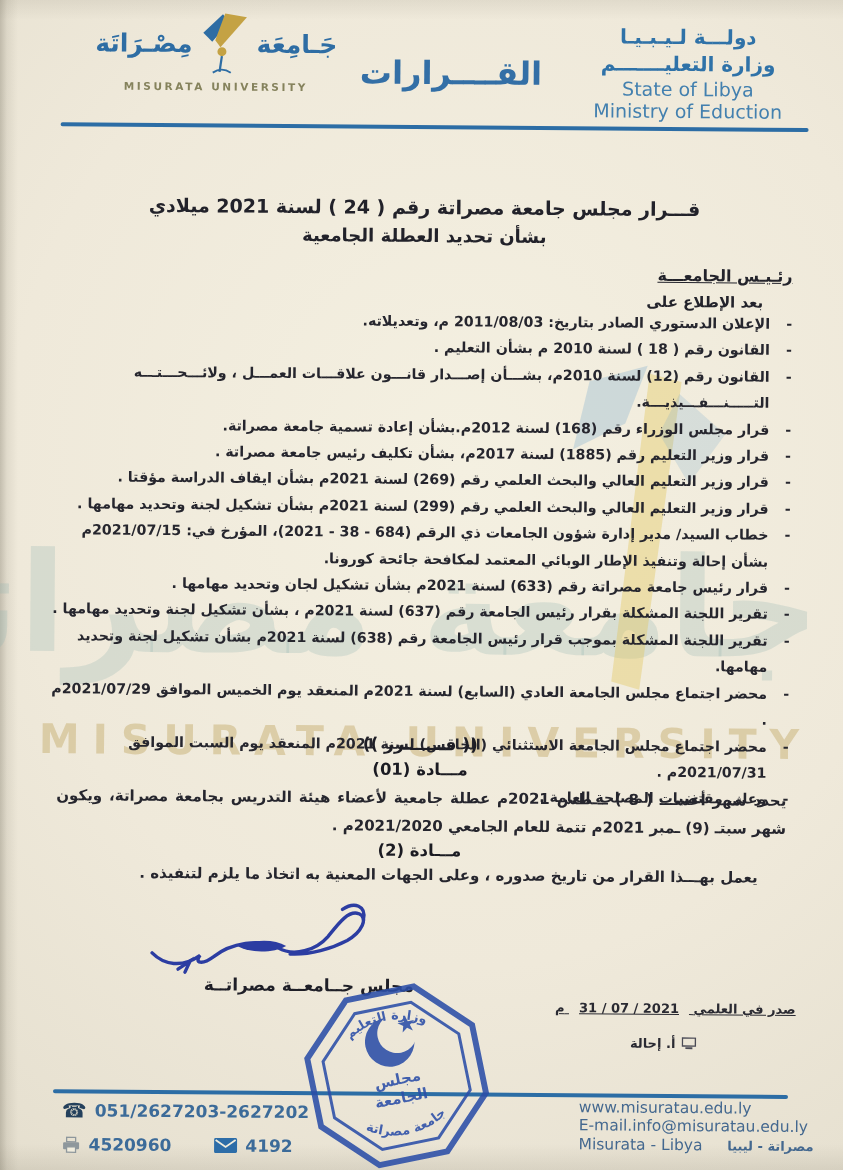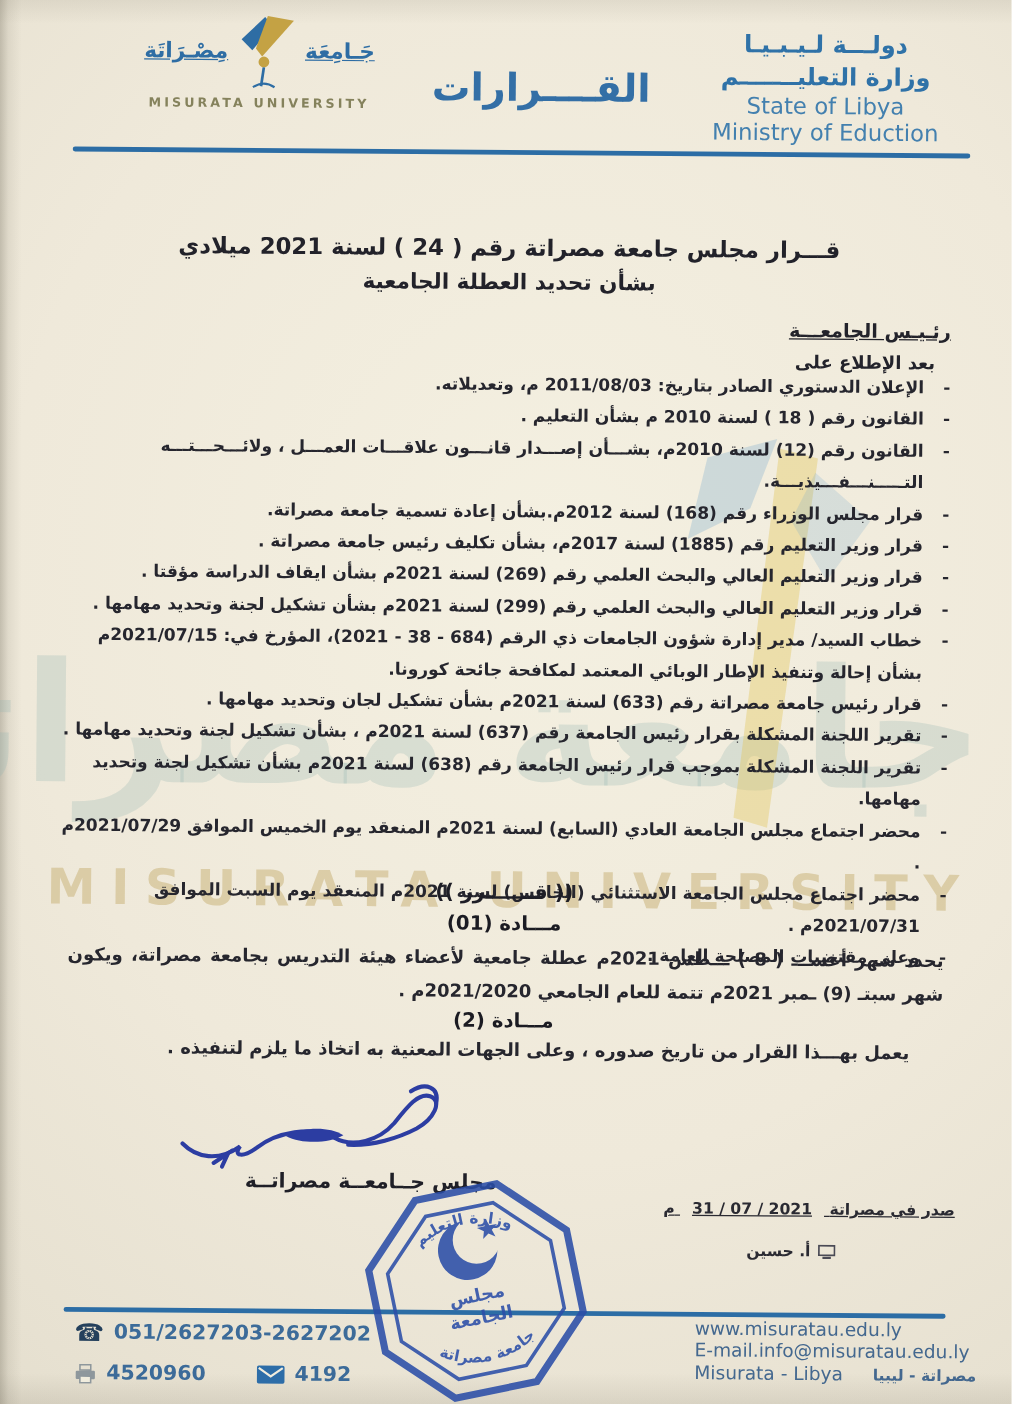--- a/index.html
+++ b/index.html
@@ -17,40 +17,40 @@
   
   .wm-ar{position:absolute;top:538px;left:20px;width:800px;text-align:center;direction:rtl;
     font-weight:bold;font-size:138px;line-height:1;color:rgba(147,182,176,.27);white-space:nowrap;z-index:1;}
   .wm-en{position:absolute;top:718px;left:40px;width:765px;text-align:center;font-weight:bold;
     font-size:41px;letter-spacing:13px;color:rgba(202,181,124,.55);white-space:nowrap;z-index:1;}
   .wm-mark{position:absolute;top:362px;left:528px;z-index:1;}
 
   
   .logo{position:absolute;top:12px;left:84px;width:256px;text-align:center;z-index:2;}
   .logo-row{display:flex;direction:rtl;justify-content:center;align-items:center;gap:5px;color:#2e6da4;}
-  .logo-word{font-size:18px;font-weight:bold;line-height:1;text-decoration:underline;}
+  .logo-word{font-size:25px;font-weight:bold;line-height:1;}
   .logo-en{margin-top:4px;font-size:10.5px;letter-spacing:2.6px;color:#85825c;font-weight:bold;}
   .doc-type{position:absolute;top:54px;left:352px;width:190px;text-align:center;direction:rtl;
     color:#336fa6;font-size:32px;font-weight:bold;z-index:2;}
   .gov{position:absolute;top:22px;left:575px;width:218px;text-align:center;color:#2f72a8;z-index:2;}
   .gov .ar{font-size:20px;font-weight:bold;direction:rtl;line-height:1.35;}
   .gov .en{font-size:19px;color:#4380af;line-height:1.18;}
   .rule{position:absolute;left:57px;width:748px;height:4px;background:#2c6da5;border-radius:2px;z-index:2;}
   .rule.top{top:125px;}
   .rule.bottom{top:1092px;width:735px;}
 
   
   .doc-title{position:absolute;top:196px;left:0;width:100%;text-align:center;direction:rtl;color:#22222a;z-index:2;}
   .doc-title .l1{font-size:19px;font-weight:bold;}
   .doc-title .l2{font-size:18px;font-weight:bold;margin-top:7px;}
 
   
   .president{position:absolute;top:264px;right:53px;direction:rtl;font-size:16px;font-weight:bold;
     color:#23232b;text-decoration:underline;z-index:2;}
-  .after-review{position:absolute;top:291px;right:66px;direction:rtl;font-size:15px;font-weight:bold;color:#23232b;z-index:2;}
+  .after-review{position:absolute;top:291px;right:82px;direction:rtl;font-size:15px;font-weight:bold;color:#23232b;z-index:2;}
   .recitals{position:absolute;top:308px;right:53px;left:46px;direction:rtl;z-index:2;
     font-size:14.2px;font-weight:bold;color:#26262e;list-style:none;margin:0;padding:0;}
   .recitals li{display:flex;gap:12px;line-height:26.4px;align-items:flex-start;}
   .recitals .dash{flex:none;width:10px;}
   .recitals .txt{flex:1;}
 
   
   .decided{position:absolute;top:734px;left:0;width:100%;text-align:center;direction:rtl;
     font-size:17px;font-weight:bold;color:#1e1e26;z-index:2;}
   .art-h{position:absolute;left:0;width:100%;text-align:center;direction:rtl;
@@ -201,30 +201,30 @@
     <g stroke="#2c3da2" stroke-width="3.4" fill="none" stroke-linecap="round">
       <path d="M10,58 C22,70 40,73 58,60 C52,68 60,70 72,61 C88,48 118,42 136,52 C152,61 174,54 186,40 C197,26 206,14 216,17 C227,21 219,36 205,44 C190,52 168,59 148,58"></path>
       <path d="M200,13 C212,5 224,9 221,23"></path>
       <path d="M36,74 L48,66 L43,77"></path>
     </g>
     <path d="M96,51 C112,43 132,43 144,50 C132,57 110,58 96,51 Z" fill="#2c3da2"></path>
   </svg>
   <div class="sig-name">مجلس جــامعــة مصراتــة</div>
 
   <div class="issued">
-    <span>صدر في مصراتة</span>
+    <span>صدر في العلمي</span>
     <span class="num" dir="ltr">31  /  07  /  2021</span>
     <span>م</span>
   </div>
   <div class="typist">
     <svg width="15" height="13" viewBox="0 0 15 13">
       <rect x="1" y="1" width="13" height="8" fill="none" stroke="#4a4a55" stroke-width="1.4"></rect>
       <rect x="4" y="10.2" width="7" height="1.8" fill="#4a4a55"></rect>
     </svg>
-    <span>أ. حسين</span>
+    <span>أ. إحالة</span>
   </div>
 
   <svg class="stamp" width="207" height="188" viewBox="0 0 200 190">
     <defs>
       <mask id="cres">
           <rect x="0" y="0" width="200" height="190" fill="#fff"></rect>
           <circle cx="109" cy="53" r="20" fill="#000"></circle>
         </mask>
       <path id="arcTop" d="M35,82 A70,70 0 0 1 165,82" fill="none"></path>
       <path id="arcBot" d="M30,105 A74,74 0 0 0 170,105" fill="none"></path>

